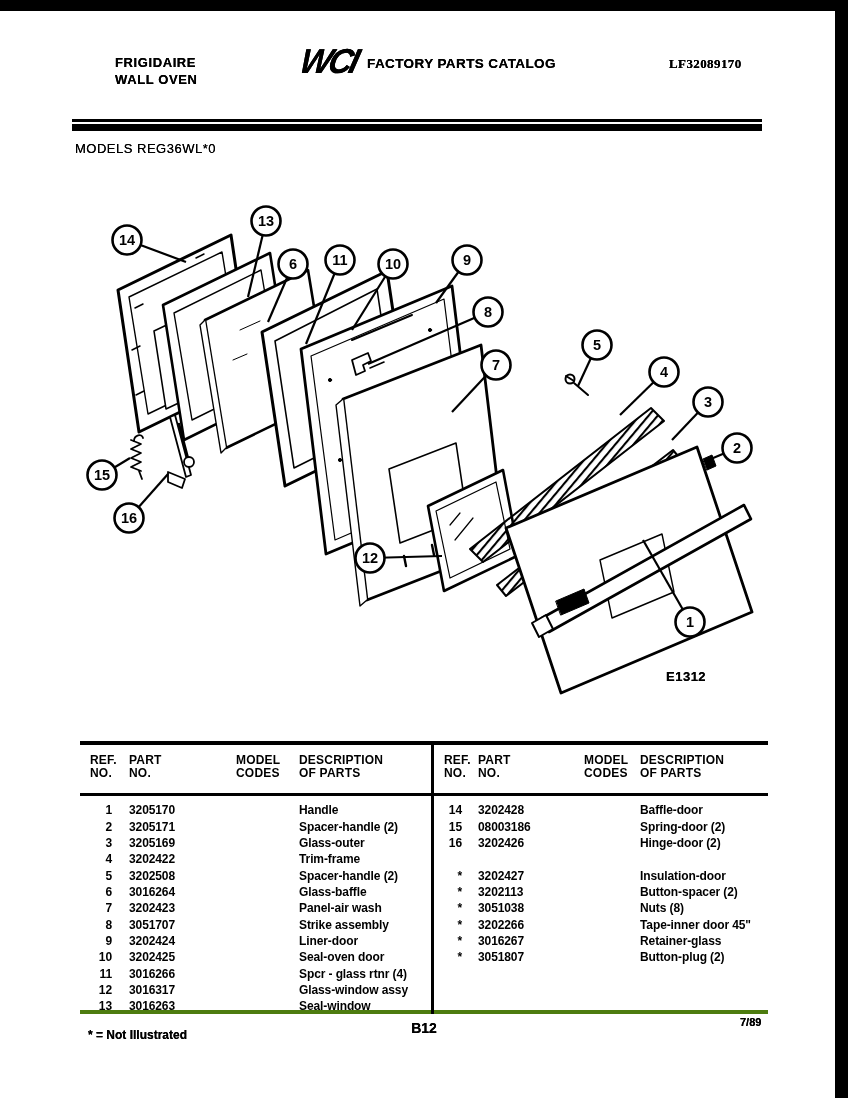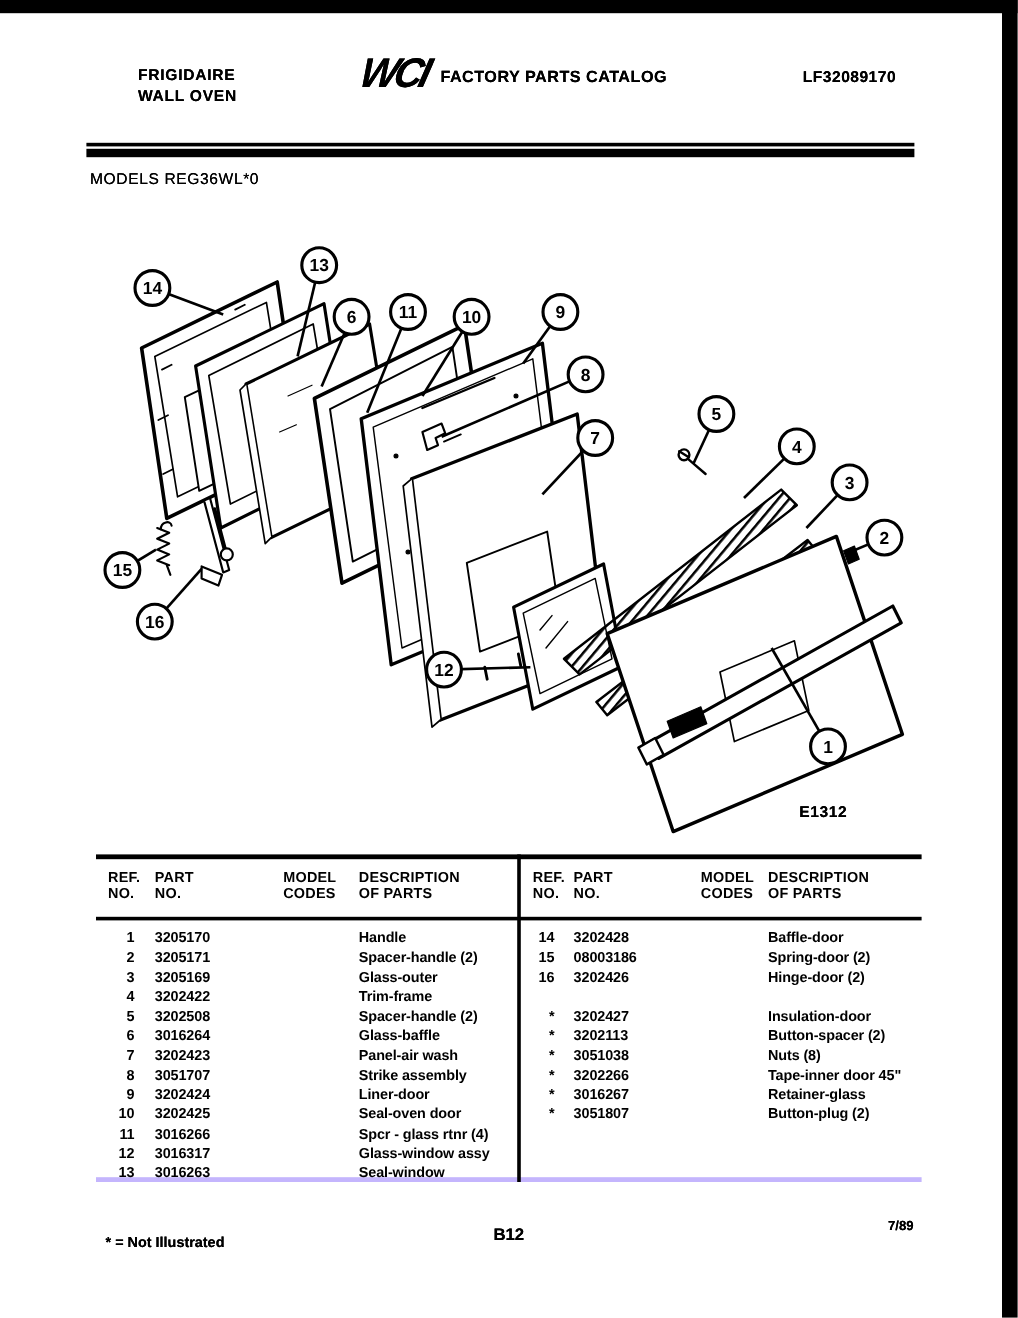--- a/index.html
+++ b/index.html
@@ -9,32 +9,32 @@
   }
   .abs{position:absolute;}
   .scan{text-shadow:0 0 .5px #000;}
   
   #brand{left:75px;top:54px;font-size:13px;font-weight:bold;letter-spacing:.6px;line-height:17px;margin-left:40px;}
   #wci-logo{
     left:301px;top:42px;font-size:33px;font-weight:bold;font-style:italic;
     letter-spacing:-3px;transform:skewX(-14deg) scaleY(1.05);
   }
   #catalog-title{left:367px;top:56px;font-size:13.5px;font-weight:bold;letter-spacing:.4px;text-align:right;}
-  #pub-code{left:669px;top:56px;font-size:13px;font-weight:bold;letter-spacing:.4px;}
+  #pub-code{left:669px;top:56px;font-size:13px;font-weight:bold;letter-spacing:.4px;font-family:Liberation Serif, serif;}
   #head-rule{left:72px;top:119px;width:690px;}
   #head-rule .r1{height:3px;background:#000;margin-bottom:2px;}
   #head-rule .r2{height:7px;background:#000;}
   #models-line{left:75px;top:141px;font-size:13px;font-weight:normal;letter-spacing:.5px;}
   
   #diagram-svg{left:0;top:0;pointer-events:none;}
   #figure-code{left:666px;top:669px;font-size:13px;font-weight:bold;letter-spacing:.5px;}
   
   #parts-table{
-    left:80px;top:712px;width:688px;height:265px;
-    border-top:4px solid #000;border-bottom:4px solid #c4b5fd;
+    left:80px;top:741px;width:688px;height:265px;
+    border-top:4px solid #000;border-bottom:4px solid #4d7c0f;
   }
   #parts-table .vdivider{position:absolute;left:351px;top:-4px;bottom:-4px;width:3px;background:#000;}
   #parts-table .hunderline{position:absolute;left:0;right:0;top:48px;height:3px;background:#000;}
   .thalf{position:absolute;top:0;height:100%;}
   .thalf.left{left:0;width:351px;}
   .thalf.right{left:354px;width:334px;}
   .thead{position:absolute;left:0;right:0;top:9px;}
   .tbody{position:absolute;left:0;right:0;top:57px;}
   .prow,.hrow{display:grid;align-items:center;}
   .thalf.left .prow,.thalf.left .hrow{padding-left:10px;grid-template-columns:24px 92px 48px auto;column-gap:15px;}

